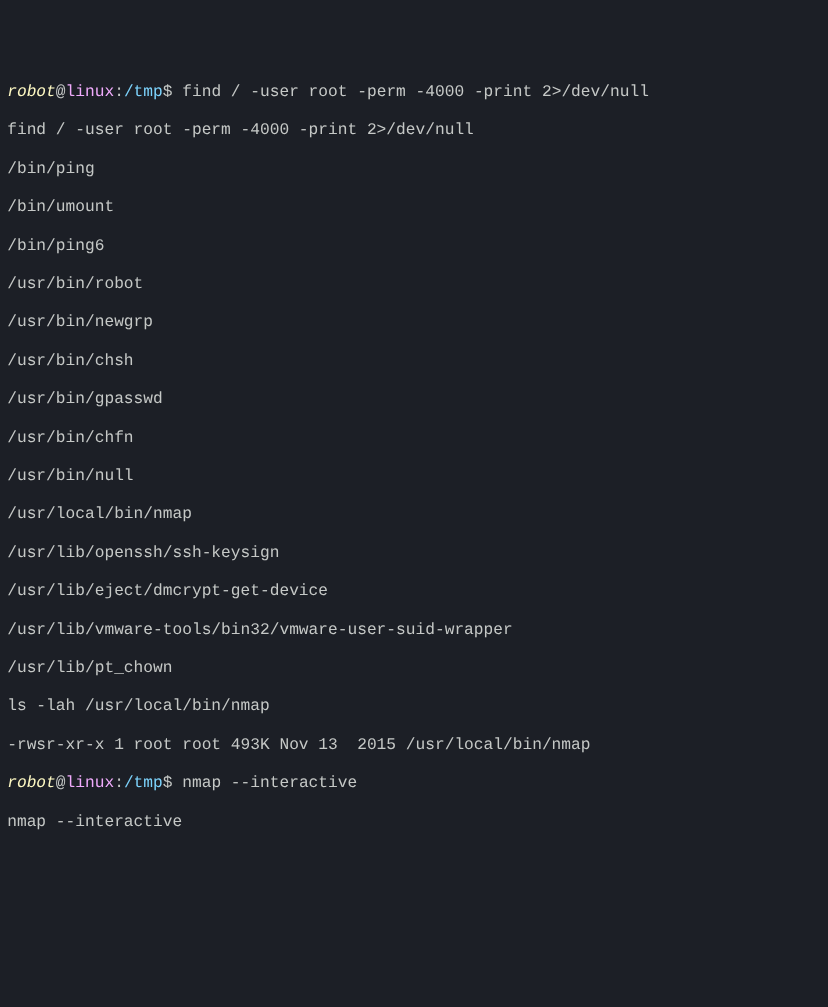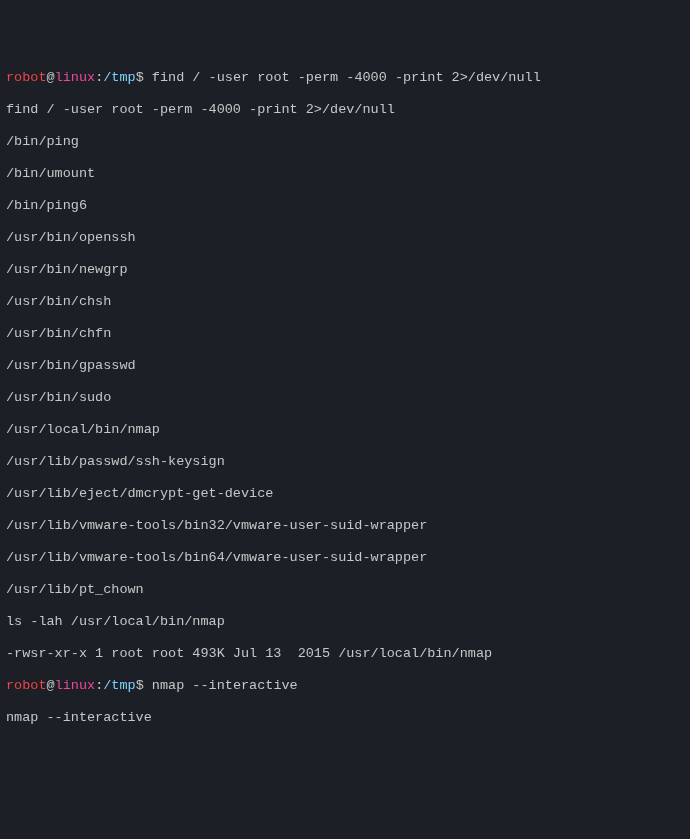--- a/index.html
+++ b/index.html
@@ -16,27 +16,28 @@
       padding: 6px;
       white-space: pre;
       width: 690px;
       height: 839px;
       overflow: hidden;
     }
     .line {
       display: block;
     }
     .prompt-user {
-      color: #ef4444;
+      color: #fef9c3;
+      font-style: italic;
     }
     .prompt-at {
       color: #c5c8c6;
     }
     .prompt-host {
-      color: #ec4899;
+      color: #f0abfc;
     }
     .prompt-path {
       color: #7dd3fc;
     }
     .prompt-dollar {
       color: #c5c8c6;
     }
     .terminal-content {
       white-space: pre;
     }
@@ -44,34 +45,33 @@
 </head>
 <body>
 
 
 
 <div class="terminal-content"><span class="line"><span class="prompt-user">robot</span><span class="prompt-at">@</span><span class="prompt-host">linux</span><span>:</span><span class="prompt-path">/tmp</span><span class="prompt-dollar">$</span><span> find / -user root -perm -4000 -print 2&gt;/dev/null</span></span>
 <span class="line">find / -user root -perm -4000 -print 2&gt;/dev/null</span>
 <span class="line">/bin/ping</span>
 <span class="line">/bin/umount</span>
 <span class="line">/bin/ping6</span>
-<span class="line">/usr/bin/openssh</span>
+<span class="line">/usr/bin/robot</span>
 <span class="line">/usr/bin/newgrp</span>
 <span class="line">/usr/bin/chsh</span>
+<span class="line">/usr/bin/gpasswd</span>
 <span class="line">/usr/bin/chfn</span>
-<span class="line">/usr/bin/gpasswd</span>
-<span class="line">/usr/bin/sudo</span>
+<span class="line">/usr/bin/null</span>
 <span class="line">/usr/local/bin/nmap</span>
-<span class="line">/usr/lib/passwd/ssh-keysign</span>
+<span class="line">/usr/lib/openssh/ssh-keysign</span>
 <span class="line">/usr/lib/eject/dmcrypt-get-device</span>
 <span class="line">/usr/lib/vmware-tools/bin32/vmware-user-suid-wrapper</span>
-<span class="line">/usr/lib/vmware-tools/bin64/vmware-user-suid-wrapper</span>
 <span class="line">/usr/lib/pt_chown</span>
 <span class="line">ls -lah /usr/local/bin/nmap</span>
-<span class="line">-rwsr-xr-x 1 root root 493K Jul 13  2015 /usr/local/bin/nmap</span>
+<span class="line">-rwsr-xr-x 1 root root 493K Nov 13  2015 /usr/local/bin/nmap</span>
 <span class="line"><span class="prompt-user">robot</span><span class="prompt-at">@</span><span class="prompt-host">linux</span><span>:</span><span class="prompt-path">/tmp</span><span class="prompt-dollar">$</span><span> nmap --interactive</span></span>
 <span class="line">nmap --interactive</span>
 <span class="line"></span>
 
 
 
 
 
 
 

